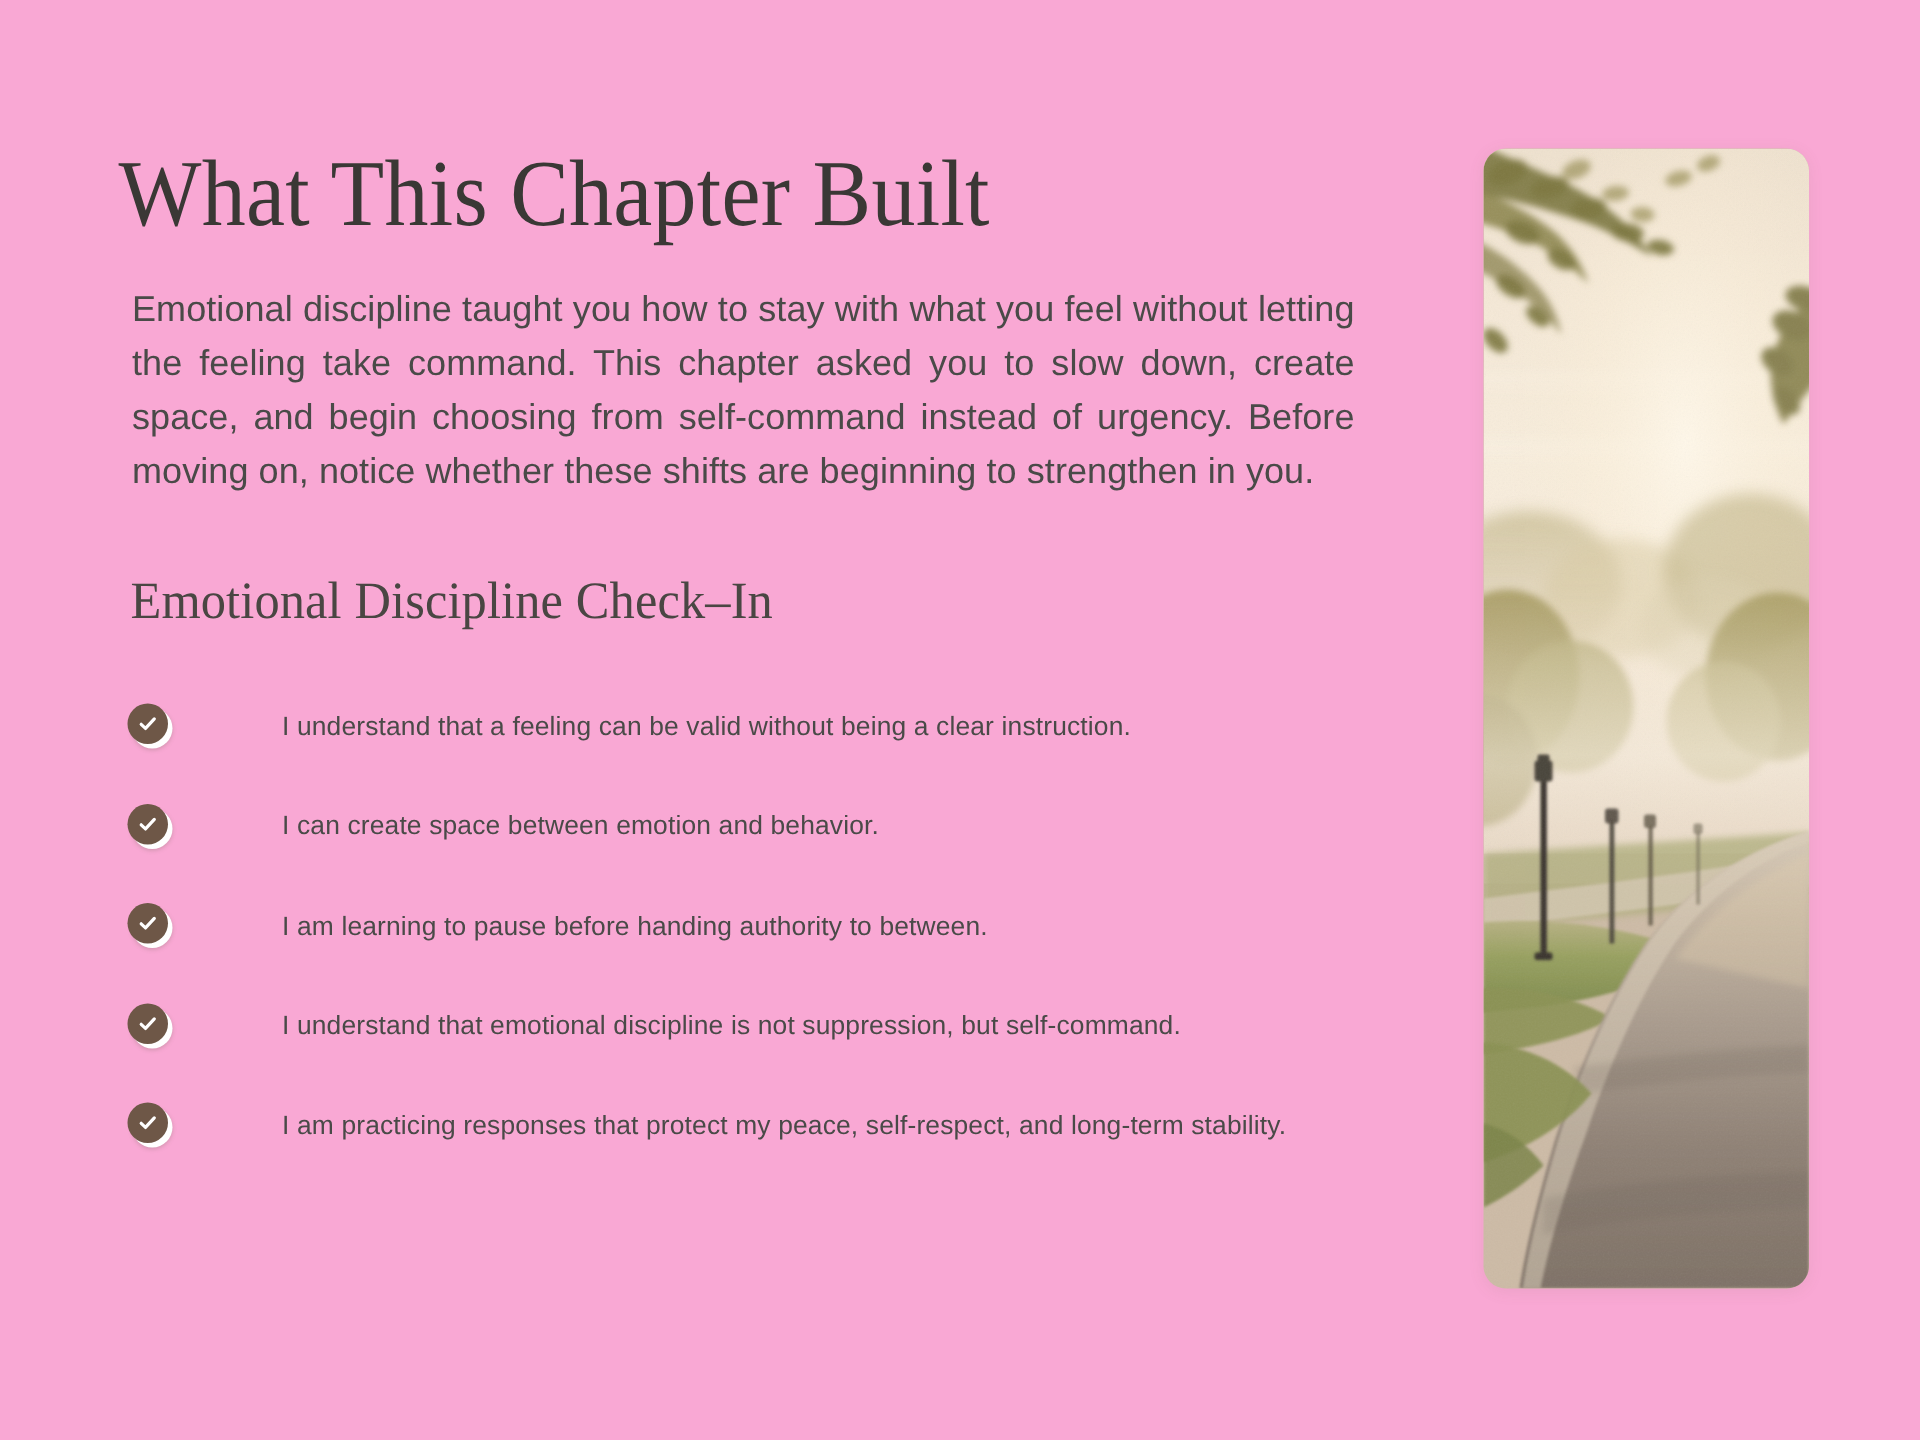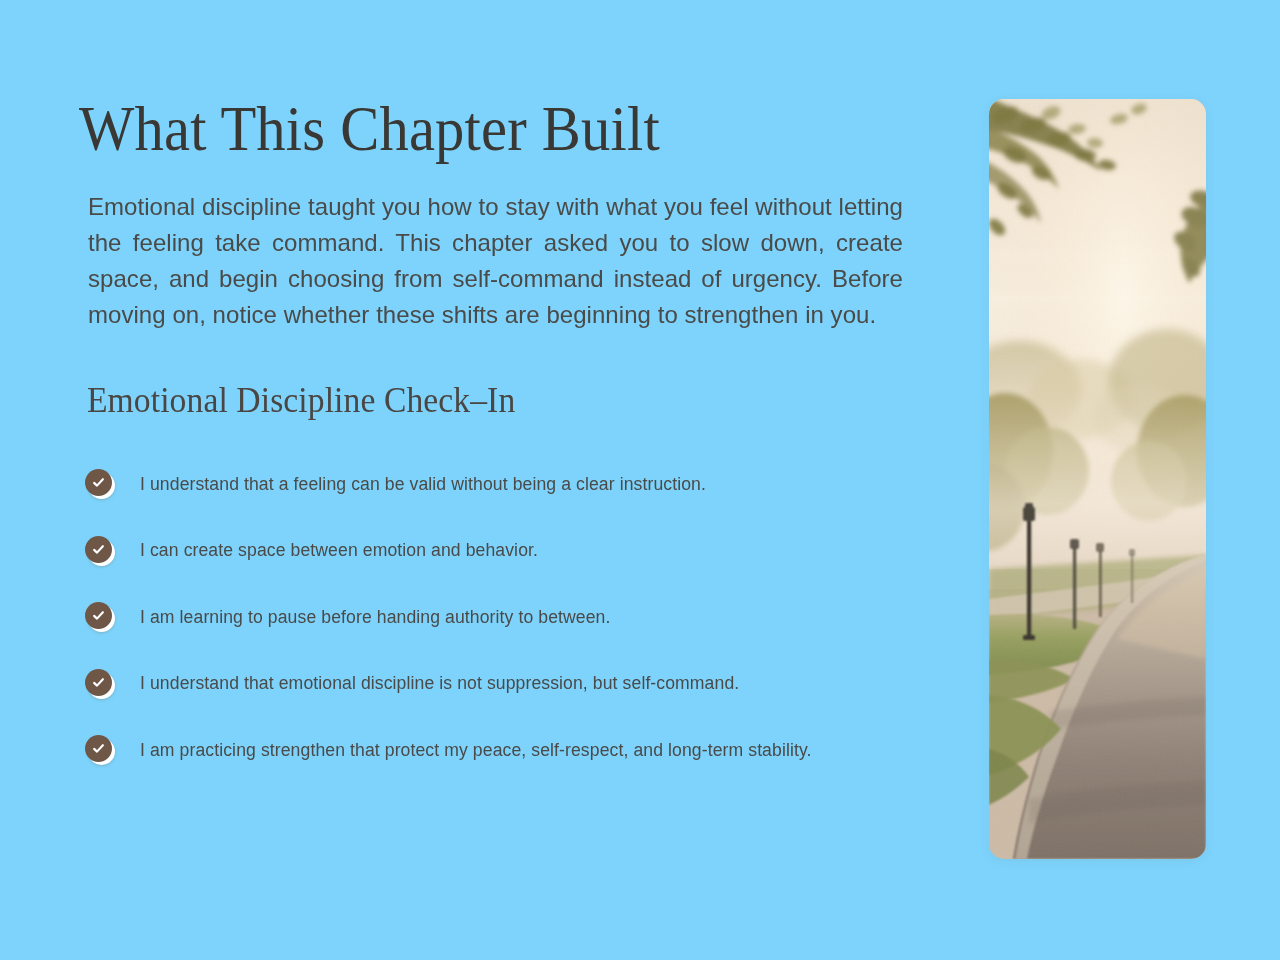--- a/index.html
+++ b/index.html
@@ -11,21 +11,21 @@
     height: 960px;
     background: #F7F5F0;
     font-family: "Liberation Sans", sans-serif;
     overflow: hidden;
     position: relative;
   }
 
   .slide {
     position: absolute;
     inset: 0;
-    background: #7dd3fc;
+    background: #f9a8d4;
   }
 
   
   .content {
     position: absolute;
     left: 82px;
     top: 96px;
     width: 830px;
   }
 
@@ -68,20 +68,21 @@
   .checklist {
     list-style: none;
     margin: 30px 0 0 0;
     padding: 0;
   }
   .checklist-item {
     display: flex;
     align-items: center;
     height: 66.5px;
     margin: 0;
+    gap: 48px;
   }
   .check-badge {
     position: relative;
     flex: 0 0 auto;
     width: 30px;
     height: 30px;
     margin-left: 3px;
     margin-right: 25px;
   }
   .check-badge .ring {
@@ -210,21 +211,21 @@
 
       <li class="checklist-item">
         <span class="check-badge">
           <span class="ring"></span>
           <span class="disc">
             <svg width="15" height="15" viewBox="0 0 24 24" aria-hidden="true">
               <path d="M5 12.6 L9.6 17 L19 6.8" fill="none" stroke="#FFFFFF" stroke-width="3.4" stroke-linecap="round" stroke-linejoin="round"></path>
             </svg>
           </span>
         </span>
-        <span class="check-label">I am practicing strengthen that protect my peace, self-respect, and long-term stability.</span>
+        <span class="check-label">I am practicing responses that protect my peace, self-respect, and long-term stability.</span>
       </li>
 
     </ul>
 
 
   </div>
 
   <div class="photo-panel">
     <svg viewBox="0 0 217 760" preserveAspectRatio="xMidYMid slice" aria-hidden="true">
       <defs>

